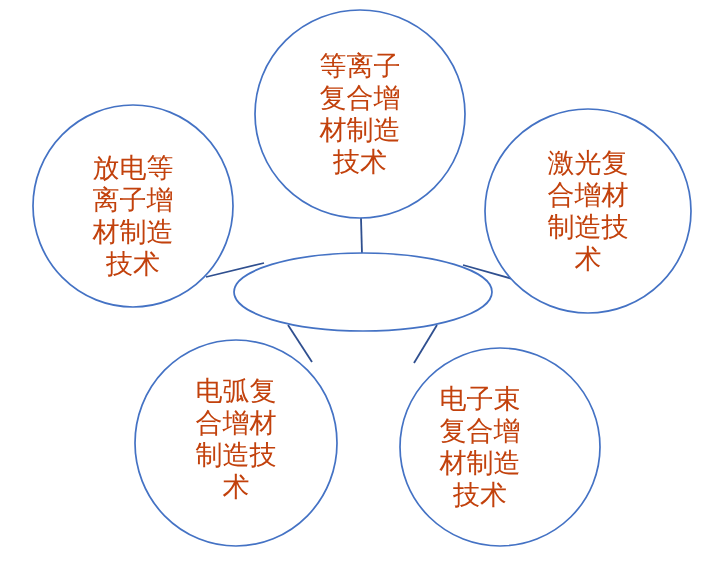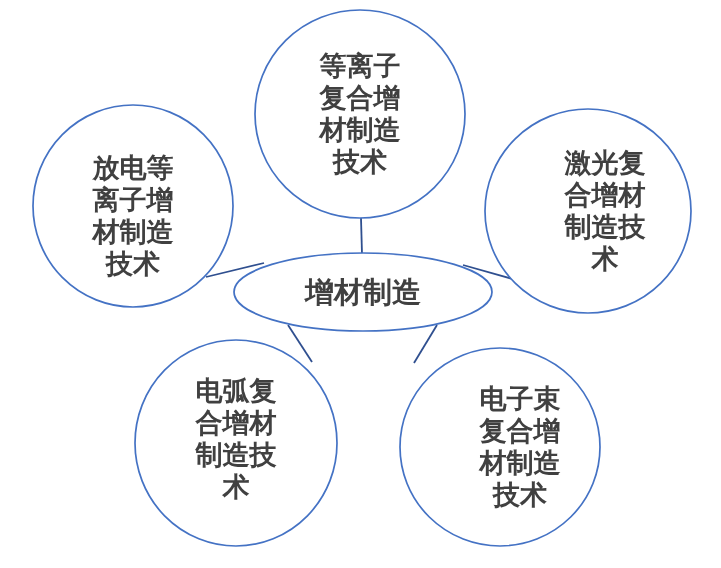--- a/index.html
+++ b/index.html
@@ -27,22 +27,22 @@
     height: 568px;
     display: block;
   }
   .node-label {
     position: absolute;
     display: flex;
     flex-direction: column;
     align-items: center;
     justify-content: center;
     text-align: center;
-    color: #404040;
-    font-weight: 700;
+    color: #c2410c;
+    font-weight: 400;
     line-height: 1.18;
     white-space: pre-line;
     pointer-events: none;
     letter-spacing: 0px;
   }
   .leaf-label {
     font-size: 27px;
   }
   .center-label {
     font-size: 29px;
@@ -76,30 +76,29 @@
   <div class="node-label leaf-label" style="left:255px; top:10px; width:210px; height:208px;">等离子
 复合增
 材制造
 技术</div>
 
   <div class="node-label leaf-label" style="left:33px; top:115px; width:200px; height:202px;">放电等
 离子增
 材制造
 技术</div>
 
-  <div class="node-label leaf-label" style="left:502px; top:109px; width:206px; height:204px;">激光复
+  <div class="node-label leaf-label" style="left:485px; top:109px; width:206px; height:204px;">激光复
 合增材
 制造技
 术</div>
 
   <div class="node-label leaf-label" style="left:135px; top:336px; width:202px; height:206px;">电弧复
 合增材
 制造技
 术</div>
 
-  <div class="node-label leaf-label" style="left:420px; top:348px; width:200px; height:198px;">电子束
+  <div class="node-label leaf-label" style="left:380px; top:348px; width:200px; height:198px;">电子束
 复合增
 材制造
 技术</div>
 
-  <div class="node-label center-label" style="left:234px; top:253px; width:258px; height:78px;">增材制造</div>
 
 </div>
 
 </body></html>

